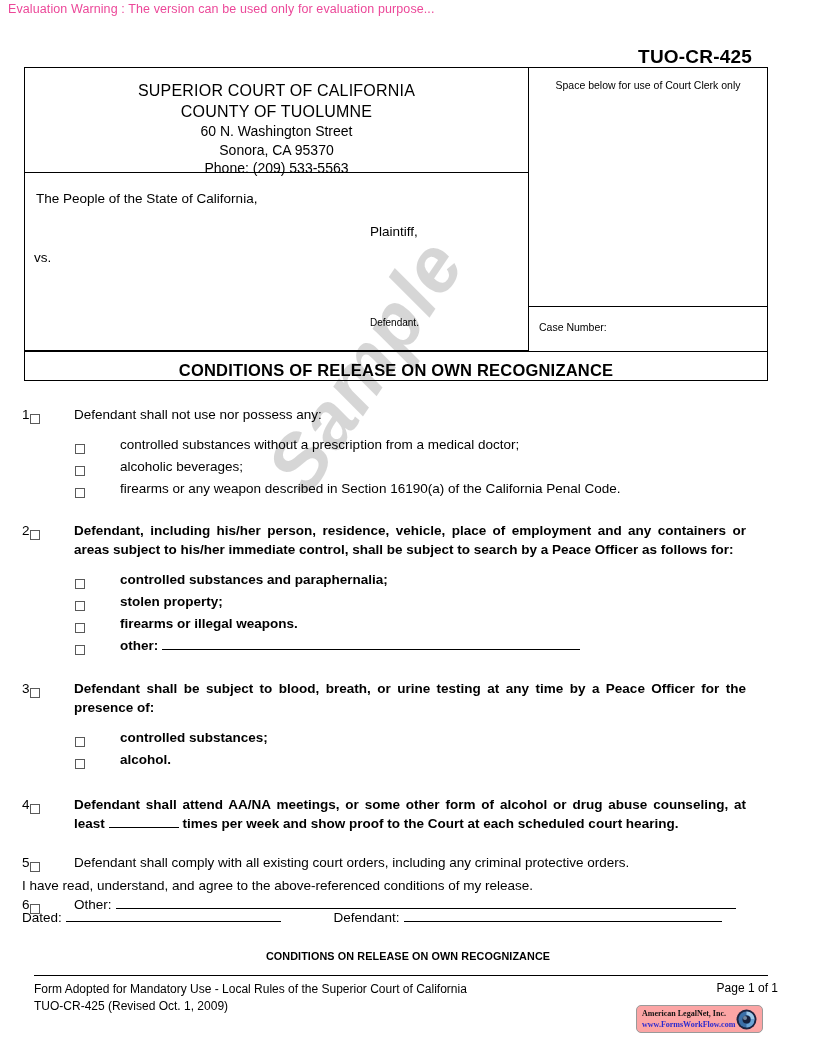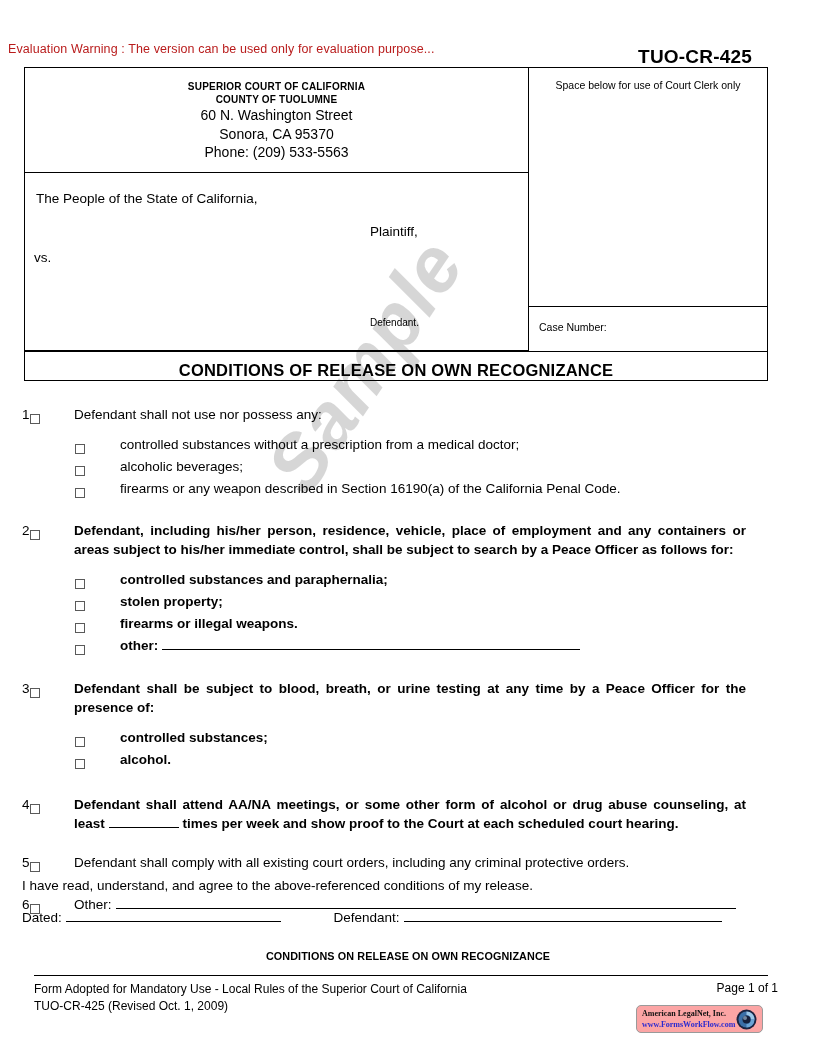--- a/index.html
+++ b/index.html
@@ -15,24 +15,23 @@
     color: #000000;
     overflow: hidden;
   }
 
   
   .eval-warning {
     position: absolute;
     left: 8px;
     top: 2px;
     font-size: 12.5px;
-    color: #b91c1c;
+    color: #ec4899;
     white-space: nowrap;
     letter-spacing: 0.1px;
-    margin-top: 40px;
   }
 
   
   .form-number {
     position: absolute;
     right: 64px;
     top: 46px;
     font-size: 19px;
     font-weight: bold;
     letter-spacing: 0.2px;
@@ -62,22 +61,22 @@
 
   .court-block {
     height: 105px;
     box-sizing: border-box;
     border-bottom: 1.3px solid #000;
     padding-top: 12px;
     text-align: center;
     line-height: 1.32;
   }
   .court-name {
-    font-size: 10px;
-    font-weight: bold;
+    font-size: 16px;
+    font-weight: normal;
     letter-spacing: 0.2px;
   }
   .court-addr {
     font-size: 14px;
   }
 
   .clerk-block {
     height: 239px;
     box-sizing: border-box;
     border-bottom: 1.3px solid #000;

